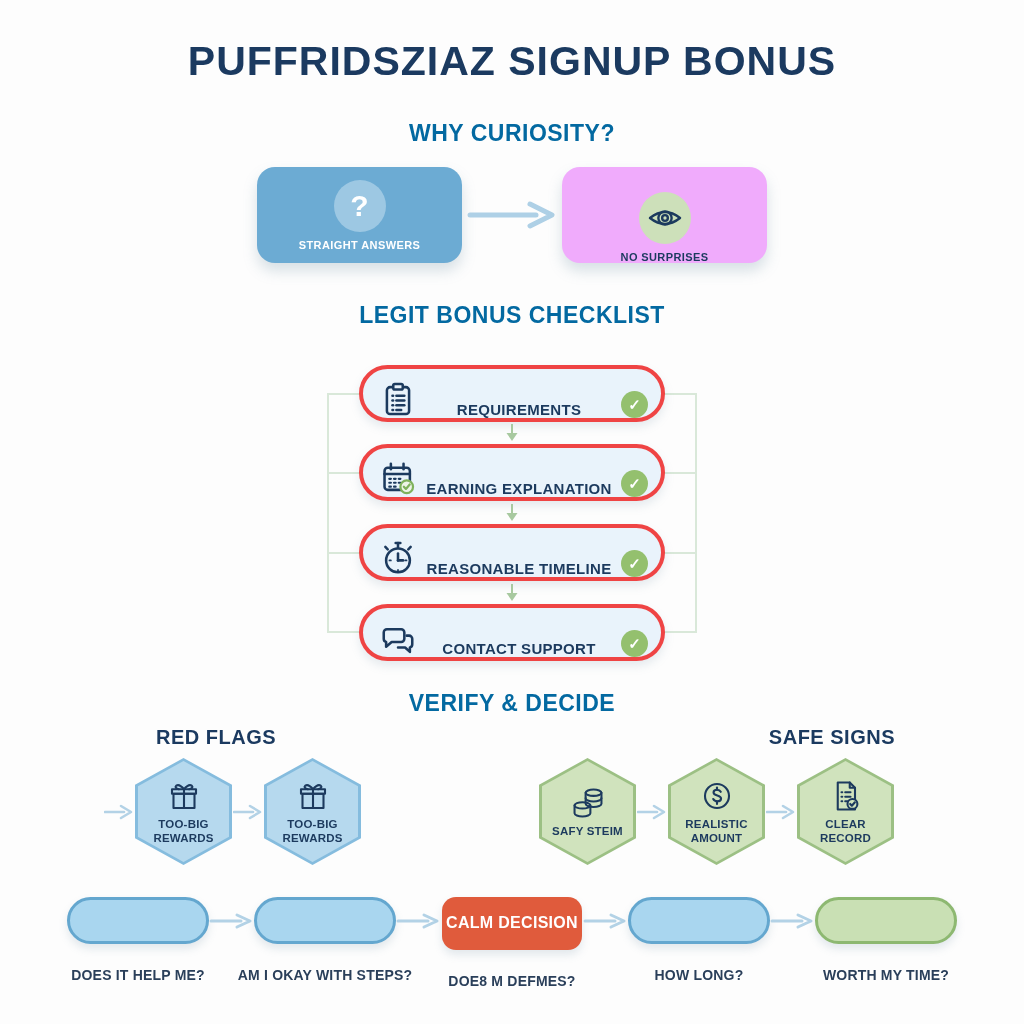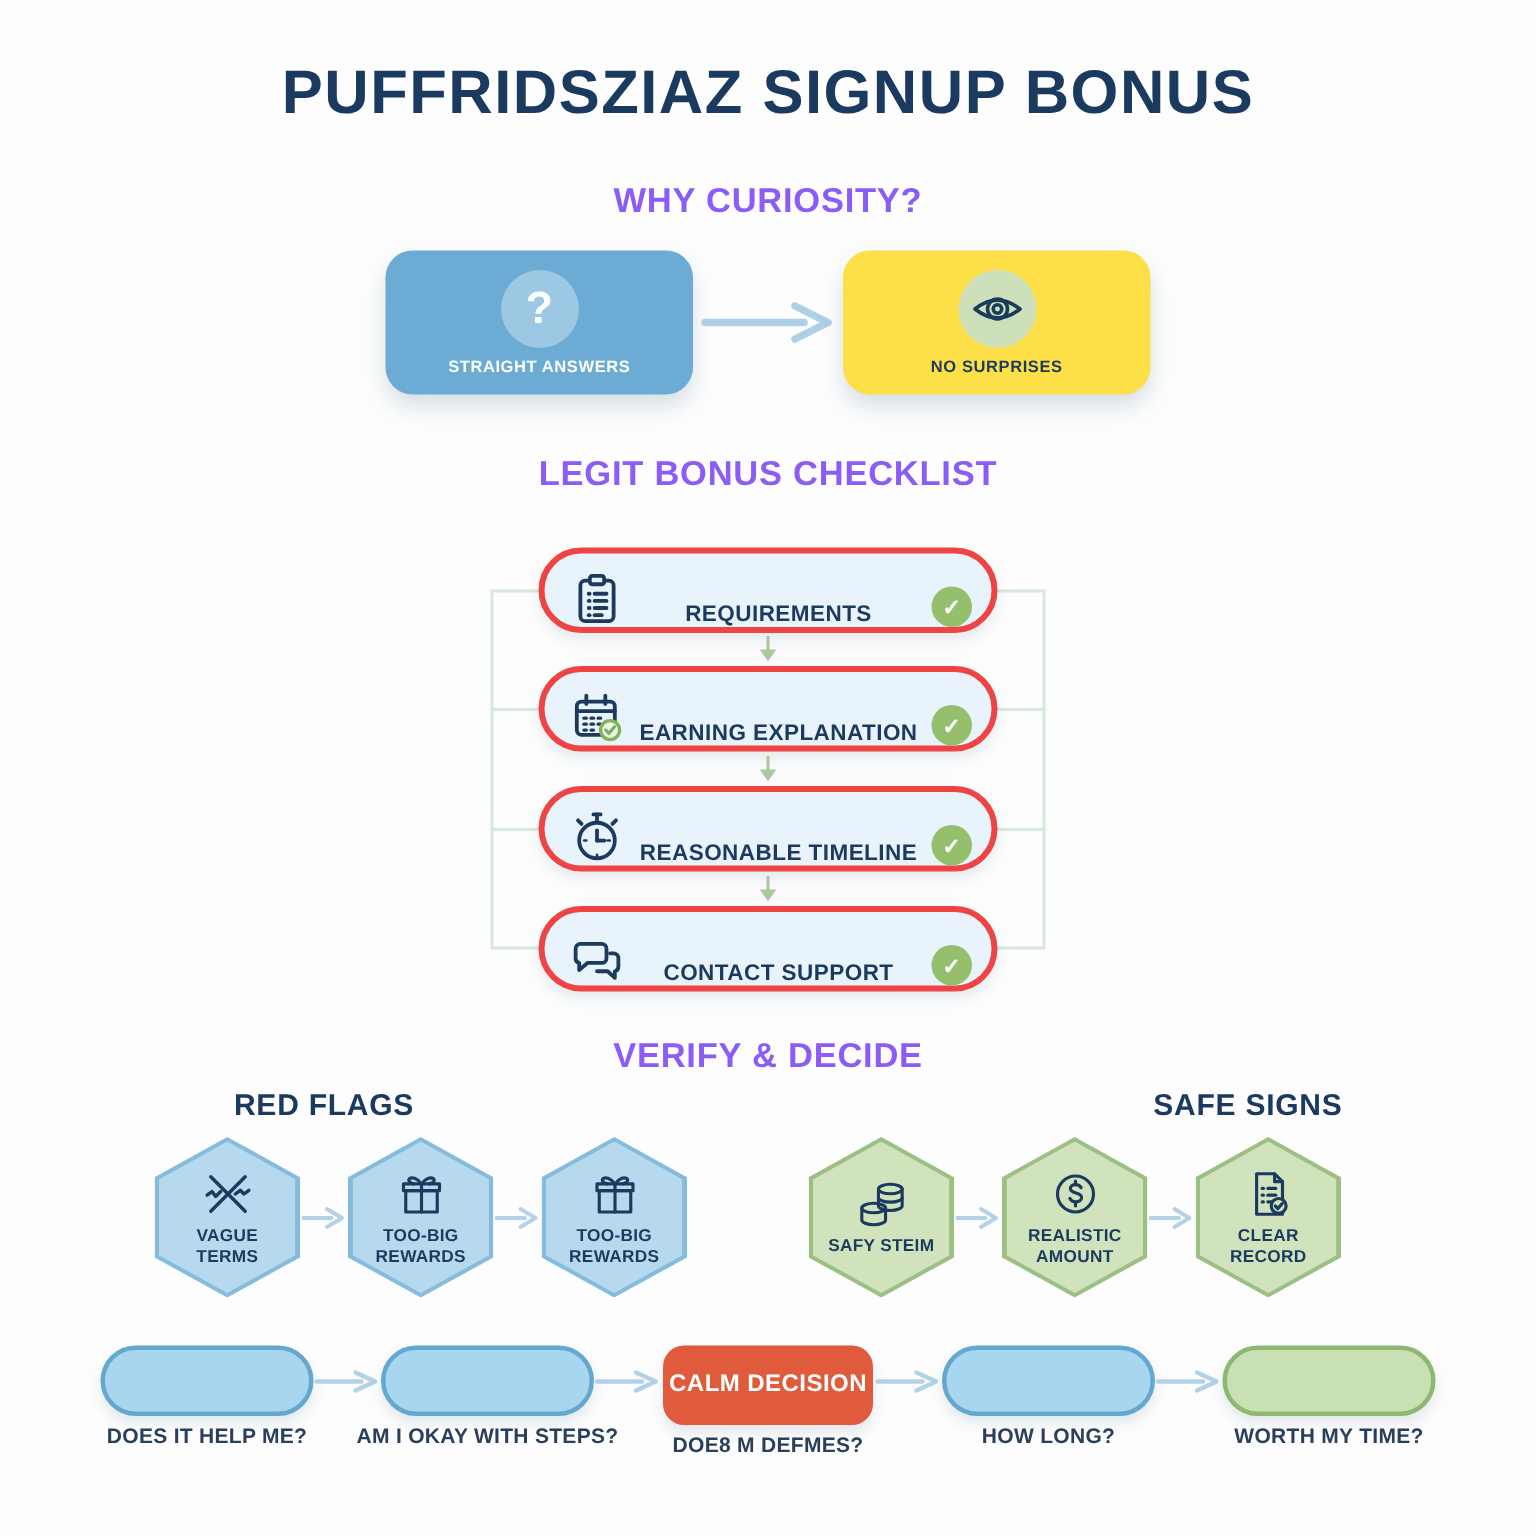--- a/index.html
+++ b/index.html
@@ -14,38 +14,38 @@
   .abs { position:absolute; }
   .center-text { text-align:center; width:100%; }
 
   
   .main-title {
     top:38px; left:0;
     font-size:41px; font-weight:800; letter-spacing:1px;
     color:#1b3a60;
   }
   .section-heading {
-    font-size:23px; font-weight:800; letter-spacing:.5px; color:#8b5cf6;
+    font-size:23px; font-weight:800; letter-spacing:.5px; color:#0369a1;
   }
   .sub-heading {
     font-size:20px; font-weight:800; letter-spacing:.5px; color:#1b3a60;
   }
 
   
   .why-row {
     top:167px; left:0; width:1024px;
     display:flex; justify-content:center; align-items:center;
   }
   .why-card {
     width:205px; height:96px; border-radius:18px;
     display:flex; flex-direction:column; align-items:center; justify-content:center;
     box-shadow:0 8px 14px rgba(120,150,170,.28);
   }
   .why-card.blue { background:#6cabd3; }
-  .why-card.green { background:#fde047; }
+  .why-card.green { background:#f0abfc;justify-content:flex-end; }
   .why-icon-circle {
     width:52px; height:52px; border-radius:50%;
     display:flex; align-items:center; justify-content:center;
   }
   .why-card.blue .why-icon-circle { background:#9dc8e3; }
   .why-card.green .why-icon-circle { background:#cde0ba; }
   .qmark { font-size:30px; font-weight:800; color:#ffffff; line-height:1; }
   .why-label { margin-top:7px; font-size:11px; font-weight:800; letter-spacing:.4px; }
   .why-card.blue .why-label { color:#ffffff; }
   .why-card.green .why-label { color:#1c3a5e; }
@@ -102,21 +102,21 @@
   }
   .flow-pill.blue { background:#a9d6ef; border:3px solid #64a7cf; }
   .flow-pill.green { background:#c9e0b4; border:3px solid #8db871; }
   .flow-pill.orange {
     background:#e05b3c; border:none; border-radius:14px; height:53px; width:140px;
     display:flex; align-items:center; justify-content:center;
     color:#ffffff; font-size:16px; font-weight:800; text-align:center; line-height:1.15;
     letter-spacing:.3px;
   }
   .flow-caption {
-    margin-top:5px; font-size:14px; font-weight:700; color:#2a3f5a;
+    margin-top:23px; font-size:14px; font-weight:700; color:#2a3f5a;
     white-space:nowrap; letter-spacing:.2px;
   }
   .flow-arrow { flex:0 0 auto; margin-top:15px; }
 
   svg { display:block; }
 </style>
 </head>
 <body>
 
 <div class="abs center-text main-title">PUFFRIDSZIAZ SIGNUP BONUS</div>
@@ -231,31 +231,20 @@
   <div class="pill-label">CONTACT SUPPORT</div>
   <div class="pill-check">✓</div>
 </div>
 
 <div class="abs center-text section-heading" style="top:690px;">VERIFY &amp; DECIDE</div>
 
 <div class="abs sub-heading" style="top:726px; left:96px; width:240px; text-align:center;">RED FLAGS</div>
 <div class="abs sub-heading" style="top:726px; left:655px; width:240px; text-align:right;">SAFE SIGNS</div>
 
 <div class="abs hex-row" style="top:758px; left:103px;">
-  <div class="hex blue">
-    <div class="hex-inner">
-      <svg width="40" height="36" viewBox="0 0 24 22" fill="none" stroke="#1c3a5e" stroke-width="1.4" stroke-linecap="round" stroke-linejoin="round">
-        <line x1="5" y1="18" x2="19" y2="4"></line>
-        <line x1="5" y1="4" x2="19" y2="18"></line>
-        <path d="M3.5 11.5 l2 -1.5 1.5 2 2 -2"></path>
-        <path d="M15 11 l2 -1.5 1.5 1.5 2 -1.5"></path>
-      </svg>
-      <div class="hex-label">VAGUE TERMS</div>
-    </div>
-  </div>
   <svg class="hex-arrow" width="30" height="16" viewBox="0 0 30 16">
     <line x1="1" y1="8" x2="20" y2="8" stroke="#b3d2e6" stroke-width="2.6" stroke-linecap="round"></line>
     <path d="M17 2 L27 8 L17 14" fill="none" stroke="#b3d2e6" stroke-width="2.6" stroke-linecap="round" stroke-linejoin="round"></path>
   </svg>
   <div class="hex blue">
     <div class="hex-inner">
       <svg width="36" height="36" viewBox="0 0 24 24" fill="none" stroke="#1c3a5e" stroke-width="1.4" stroke-linecap="round" stroke-linejoin="round">
         <rect x="5" y="10.5" width="14" height="9.5"></rect>
         <rect x="4" y="7.5" width="16" height="3"></rect>
         <line x1="12" y1="7.5" x2="12" y2="20"></line>

